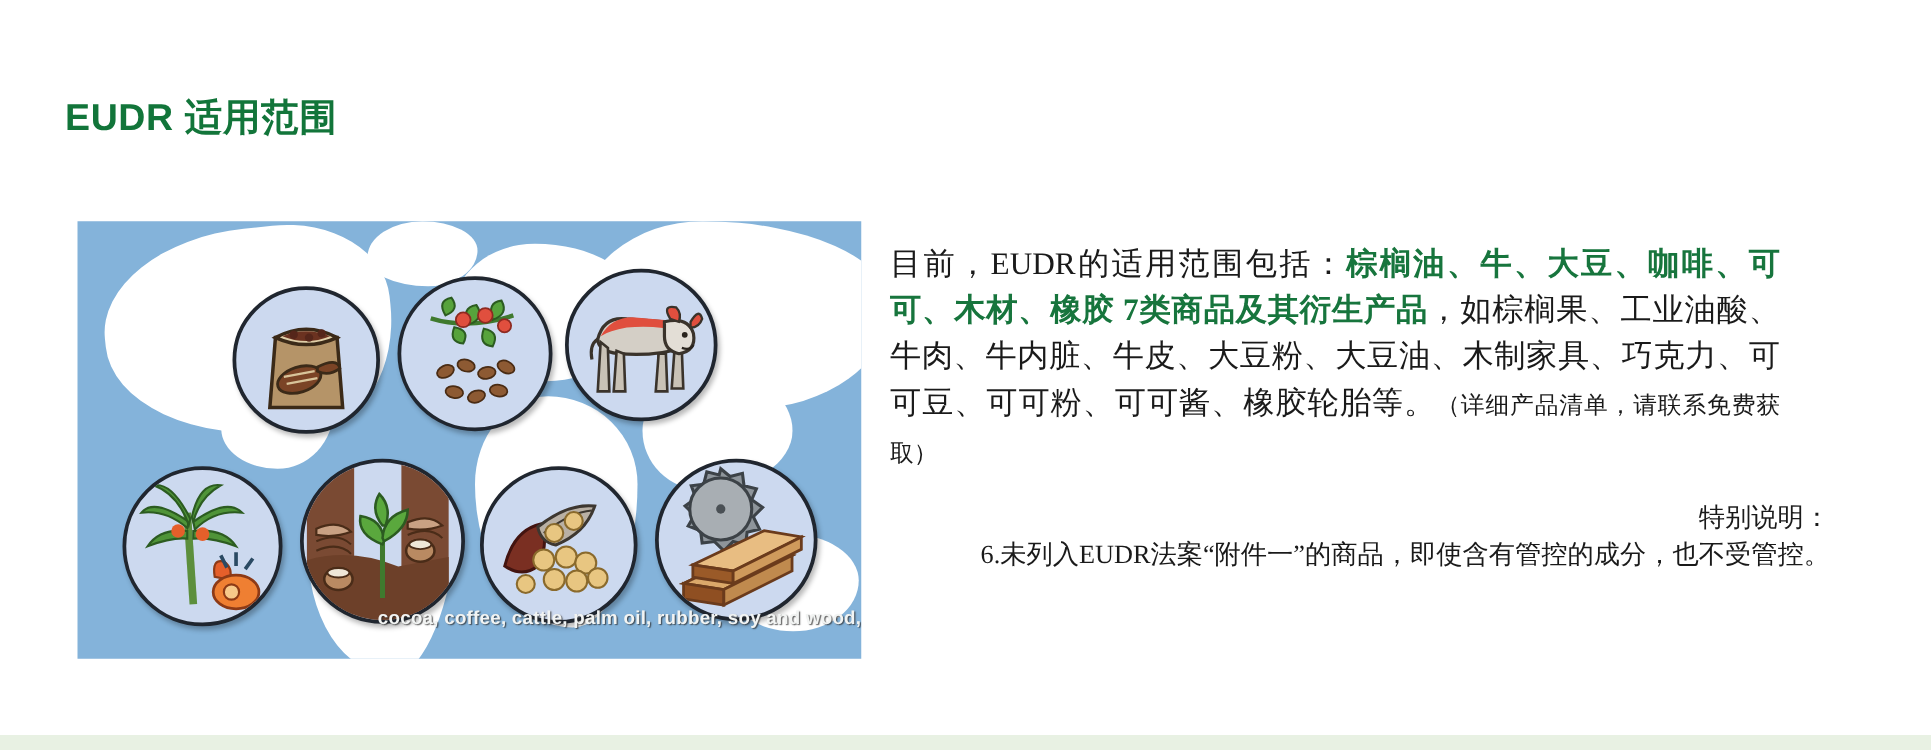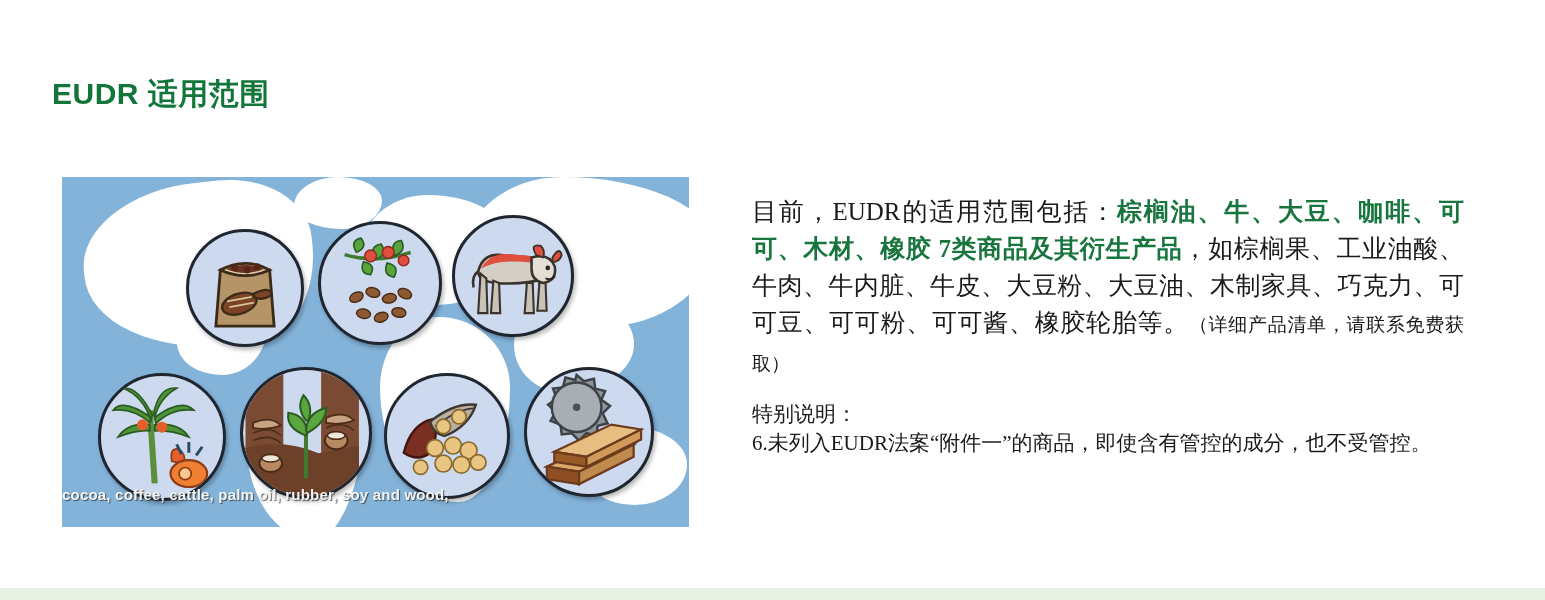--- a/index.html
+++ b/index.html
@@ -109,33 +109,33 @@
   .m-palm   { left: 36px;  top: 196px; width: 122px; height: 122px; }
   .m-rubber { left: 178px; top: 190px; width: 126px; height: 126px; }
   .m-soy    { left: 322px; top: 196px; width: 120px; height: 120px; }
   .m-wood   { left: 462px; top: 190px; width: 124px; height: 124px; }
   .medallion svg { display:block; width:100%; height:100%; }
 
   .img-caption {
     position: absolute;
     left: 0; right: 0;
     bottom: 24px;
-    text-align: left;
+    text-align: right;
     font-family: "Liberation Sans", sans-serif;
     font-size: 15px;
     font-weight: bold;
     color: #f2f4f3;
     text-shadow: 1px 1px 1px rgba(40,40,40,0.75);
     letter-spacing: 0.2px;
   }
 
   
   .text-col {
     position: absolute;
-    left: 752px;
+    left: 712px;
     top: 193px;
     width: 712px;
   }
   .body-para {
     font-family: "Liberation Serif", serif;
     font-size: 25px;
     line-height: 37px;
     color: #1a1a1a;
     text-align: justify;
     margin: 0;
@@ -150,20 +150,21 @@
 
   .notes-block {
     position: absolute;
     left: 752px;
     top: 400px;
     width: 712px;
     font-family: "Liberation Serif", serif;
     font-size: 21px;
     line-height: 29px;
     color: #1a1a1a;
+    text-align: right;
   }
   .notes-block .note-line { white-space: nowrap; }
 
   
   .bottom-band {
     position: absolute;
     left: 0;
     top: 588px;
     width: 1545px;
     height: 12px;

